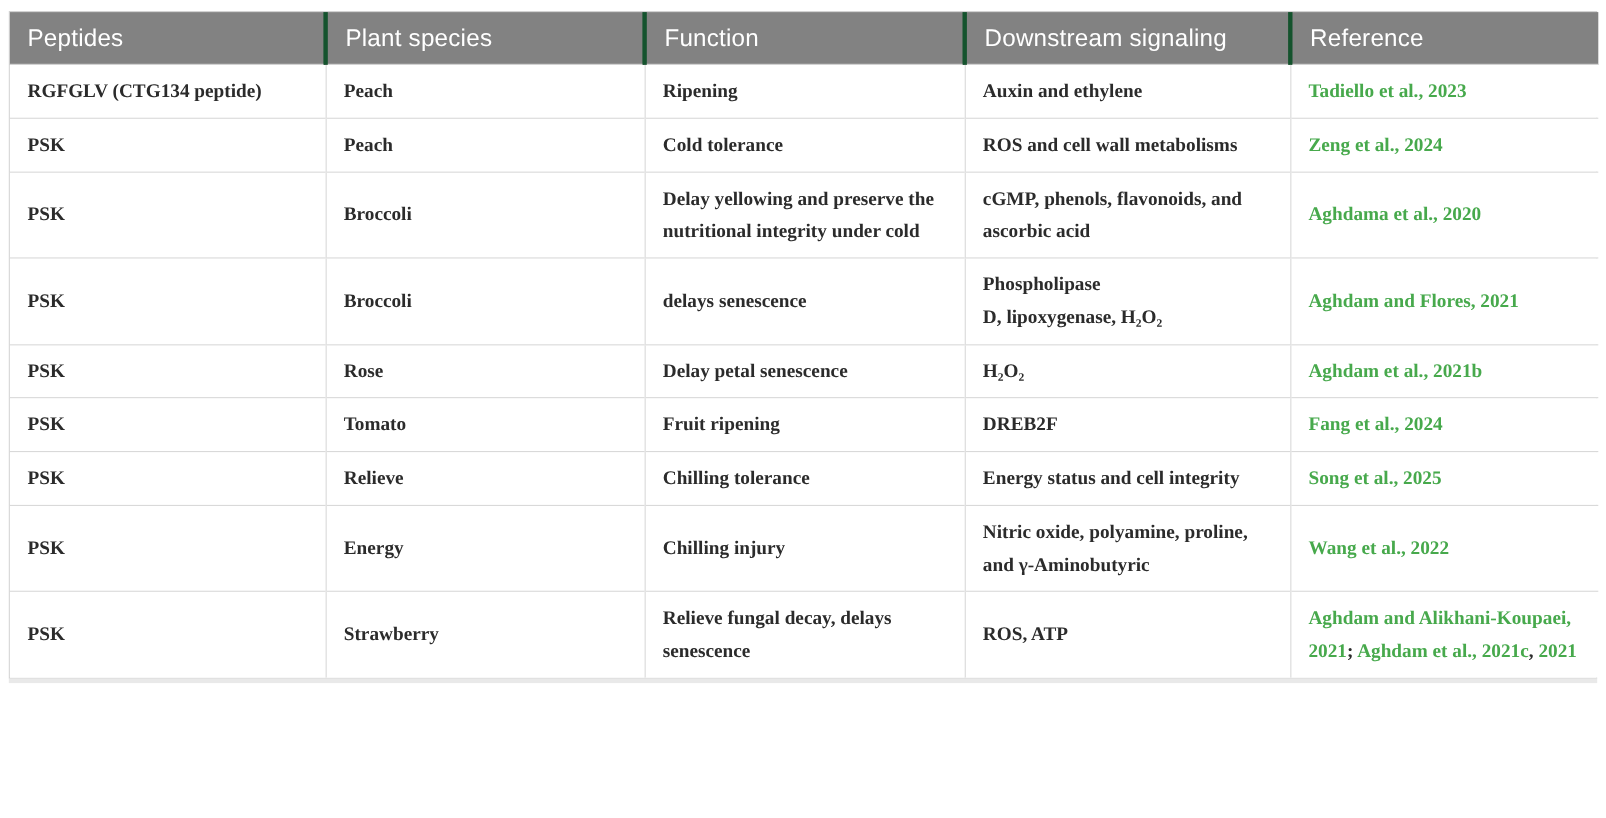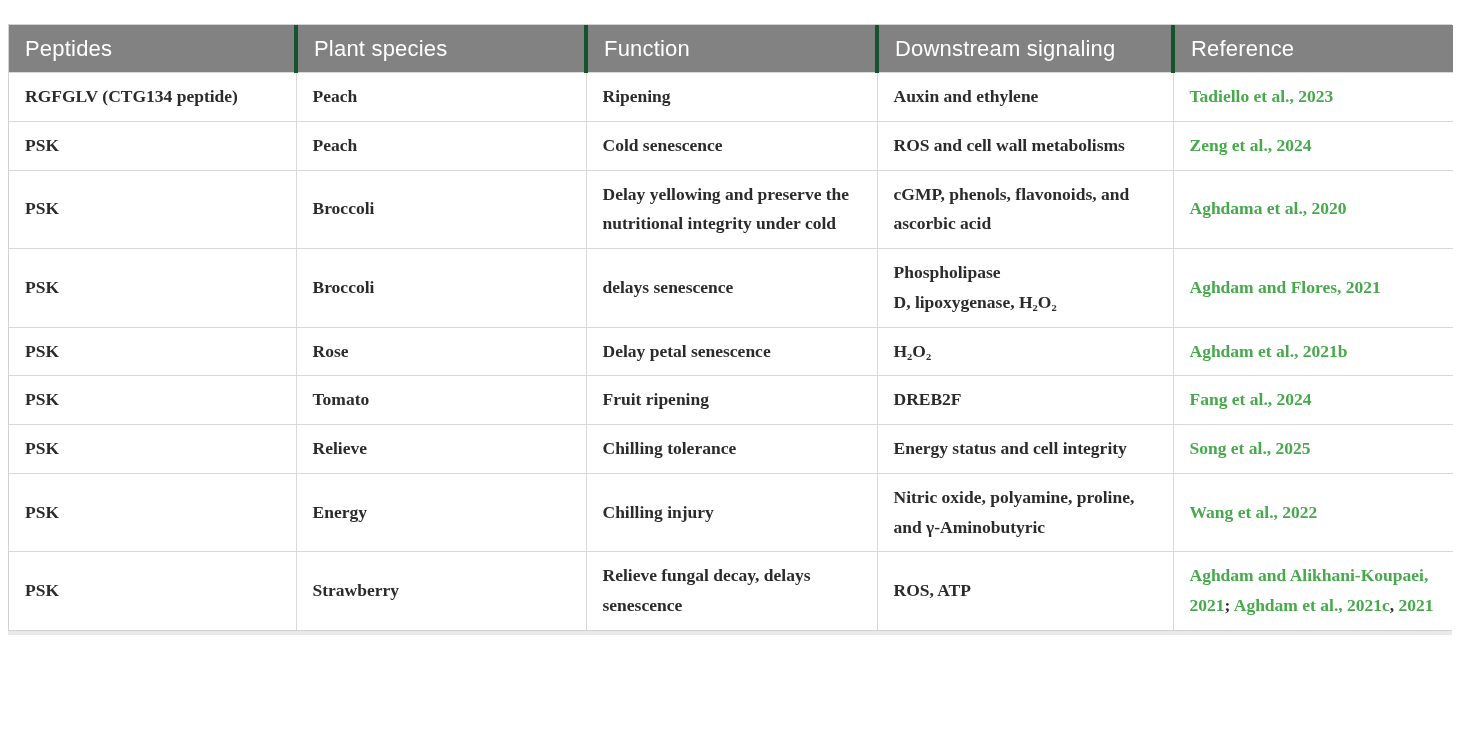--- a/index.html
+++ b/index.html
@@ -5,21 +5,21 @@
   html, body {
     margin: 0;
     padding: 0;
     background: #ffffff;
     font-family: "Liberation Serif", "DejaVu Serif", serif;
   }
   .page {
     width: 1436px;
     height: 744px;
     box-sizing: border-box;
-    padding: 24px 8px 0 8px;
+    padding: 10px 8px 0 8px;
     background: #ffffff;
   }
   .table-wrap {
     width: 1444px;
     border: 1px solid #d2d2d2;
     box-sizing: border-box;
   }
   table.ref-table {
     width: 100%;
     border-collapse: collapse;
@@ -92,21 +92,21 @@
           <tr>
     <td class="cell-peptide">RGFGLV (CTG134 peptide)</td>
     <td class="cell-species">Peach</td>
     <td class="cell-function">Ripening</td>
     <td class="cell-signaling">Auxin and ethylene</td>
     <td class="cell-reference"><span class="ref-link">Tadiello et al., 2023</span></td>
   </tr>
           <tr>
     <td class="cell-peptide">PSK</td>
     <td class="cell-species">Peach</td>
-    <td class="cell-function">Cold senescence</td>
+    <td class="cell-function">Cold tolerance</td>
     <td class="cell-signaling">ROS and cell wall metabolisms</td>
     <td class="cell-reference"><span class="ref-link">Zeng et al., 2024</span></td>
   </tr>
           <tr>
     <td class="cell-peptide">PSK</td>
     <td class="cell-species">Broccoli</td>
     <td class="cell-function">Delay yellowing and preserve the nutritional integrity under cold</td>
     <td class="cell-signaling">cGMP, phenols, flavonoids, and ascorbic acid</td>
     <td class="cell-reference"><span class="ref-link">Aghdama et al., 2020</span></td>
   </tr>

